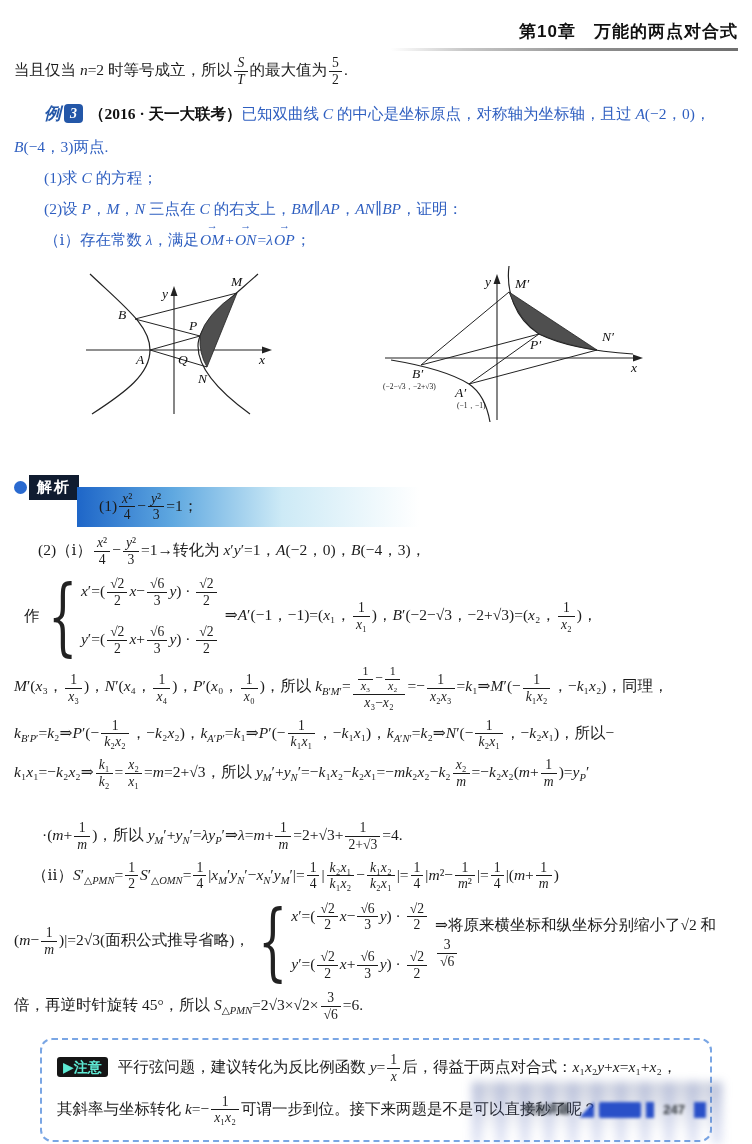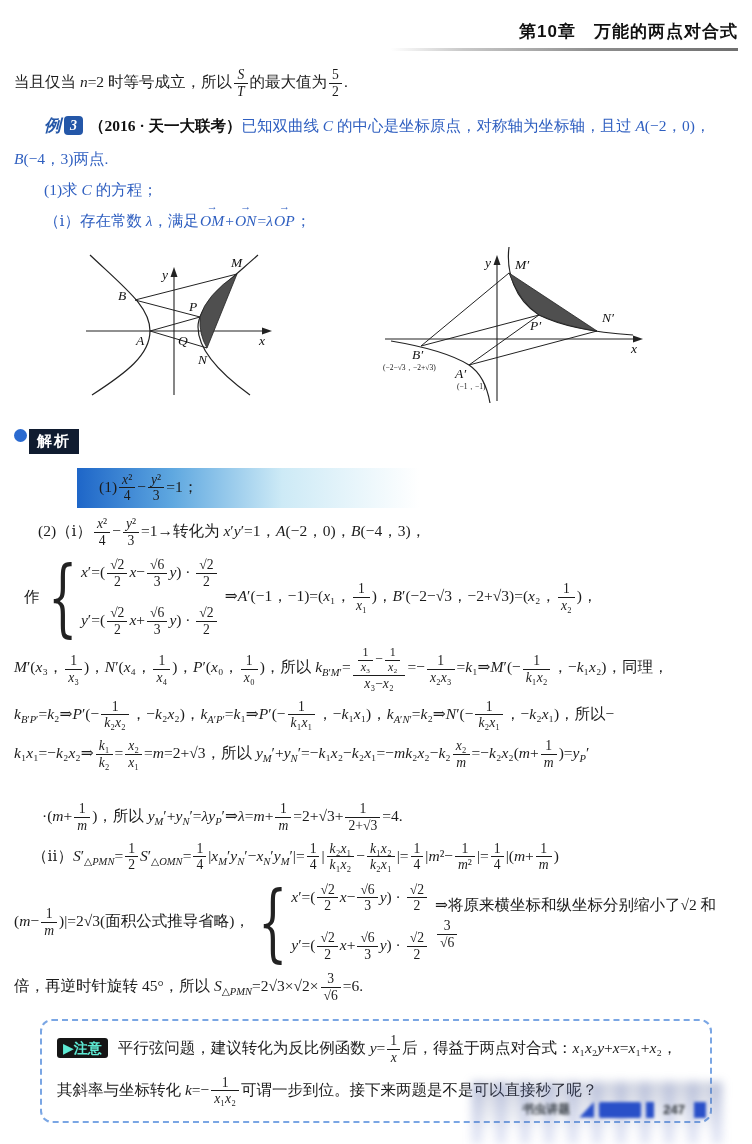--- a/index.html
+++ b/index.html
@@ -38,21 +38,21 @@
     width:19px;height:19px;line-height:19px;text-align:center;border-radius:4px;font-size:14px;
     vertical-align:1px;margin-right:6px;}
   .example-source{font-weight:bold;color:#111;}
 
   
   .figures{display:flex;gap:26px;margin:10px 0 2px 34px;align-items:flex-start;}
   svg text{font-family:"Liberation Serif","DejaVu Serif",serif;font-style:italic;font-size:13.5px;fill:#111;}
   svg text.coord{font-style:normal;font-size:7.5px;}
 
   
-  .jiexi{display:flex;align-items:flex-start;margin:8px 0 8px 0;}
+  .jiexi{display:flex;align-items:center;margin:8px 0 8px 0;}
   .jiexi-dot{width:13px;height:13px;border-radius:50%;background:#2a6ad0;margin-right:2px;flex:none;}
   .jiexi-badge{background:#101c30;color:#fff;font-weight:bold;font-size:15px;
     font-family:"Liberation Sans","DejaVu Sans",sans-serif;padding:3px 8px;letter-spacing:2px;flex:none;}
   .jiexi-grad{background:linear-gradient(90deg,#1e66c8 0%,#5fa8e0 28%,#cdeaf6 60%,rgba(255,255,255,0) 100%);
     padding:4px 60px 4px 22px;margin-left:-2px;display:flex;align-items:center;min-width:260px;margin-top:39px;}
 
   
   .sysrow{display:flex;align-items:center;margin:6px 0;}
   .zuo{flex:none;margin-right:2px;}
   .brace{font-family:"DejaVu Serif",serif;font-size:84px;font-weight:100;line-height:1;
@@ -84,33 +84,34 @@
 </head>
 <body>
 
 <div class="page">
 
   <div class="header">
     <span class="chapter-title">第10章　万能的两点对合式</span>
     <div class="header-rule"></div>
   </div>
 
-  <p class="ln" style="margin-top:16px;">当且仅当 <i>n</i>=2 时等号成立，所以<span class="fr">
+  <p class="ln" style="margin-top:4px;">当且仅当 <i>n</i>=2 时等号成立，所以<span class="fr">
         <span class="nu"><i>S</i></span>
         <span class="de"><i>T</i></span>
       </span>的最大值为<span class="fr">
         <span class="nu">5</span>
         <span class="de">2</span>
       </span>.</p>
 
   <p class="ln ind example-head">
     <span class="example-label">例</span><span class="example-num">3</span><span class="example-source">（2016 · 天一大联考）</span><span class="blue">已知双曲线 <i>C</i> 的中心是坐标原点，对称轴为坐标轴，且过 <i>A</i>(−2，0)，</span>
   </p>
   <p class="ln blue"><i>B</i>(−4，3)两点.</p>
   <p class="ln ind blue">(1)求 <i>C</i> 的方程；</p>
+  <p class="ln ind blue">(2)设 <i>P</i>，<i>M</i>，<i>N</i> 三点在 <i>C</i> 的右支上，<i>BM</i>∥<i>AP</i>，<i>AN</i>∥<i>BP</i>，证明：</p>
   <p class="ln ind blue" style="margin-top:0;">（ⅰ）存在常数 <i>λ</i>，满足<span class="vec"><i>OM</i></span>+<span class="vec"><i>ON</i></span>=<i>λ</i><span class="vec"><i>OP</i></span>；</p>
 
   <div class="figures">
 
     <svg width="295" height="168" viewBox="0 0 295 168">
       <line x1="38" y1="88" x2="220" y2="88" stroke="#222" stroke-width="1.1"></line>
       <polygon points="224,88 214,84.5 214,91.5" fill="#222"></polygon>
       <line x1="126" y1="152" x2="126" y2="28" stroke="#222" stroke-width="1.1"></line>
       <polygon points="126,24 122.5,34 129.5,34" fill="#222"></polygon>
       <path d="M 42,12 C 78,46 102,64 102,88 C 102,112 78,130 44,152" fill="none" stroke="#222" stroke-width="1.2"></path>

